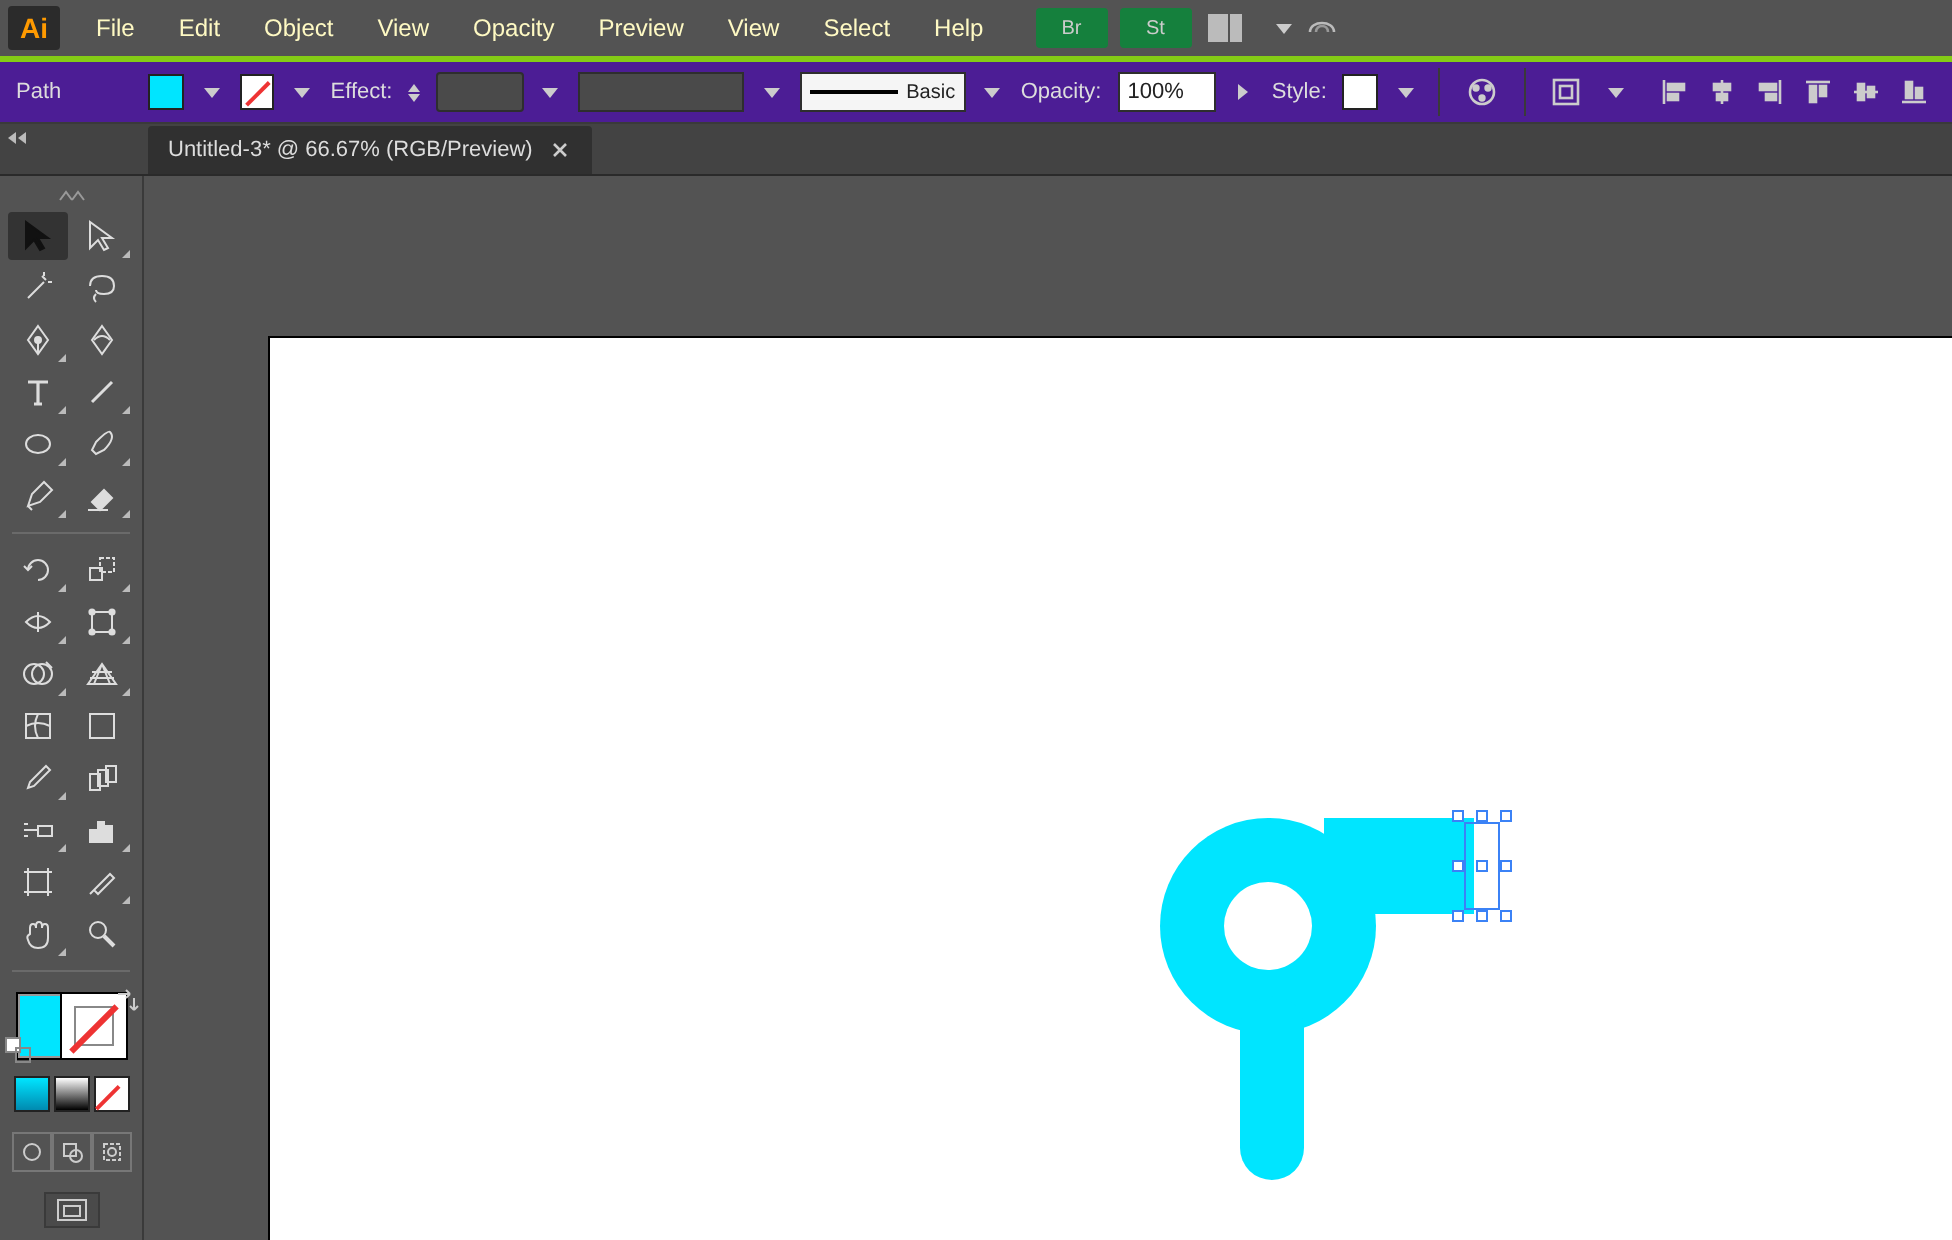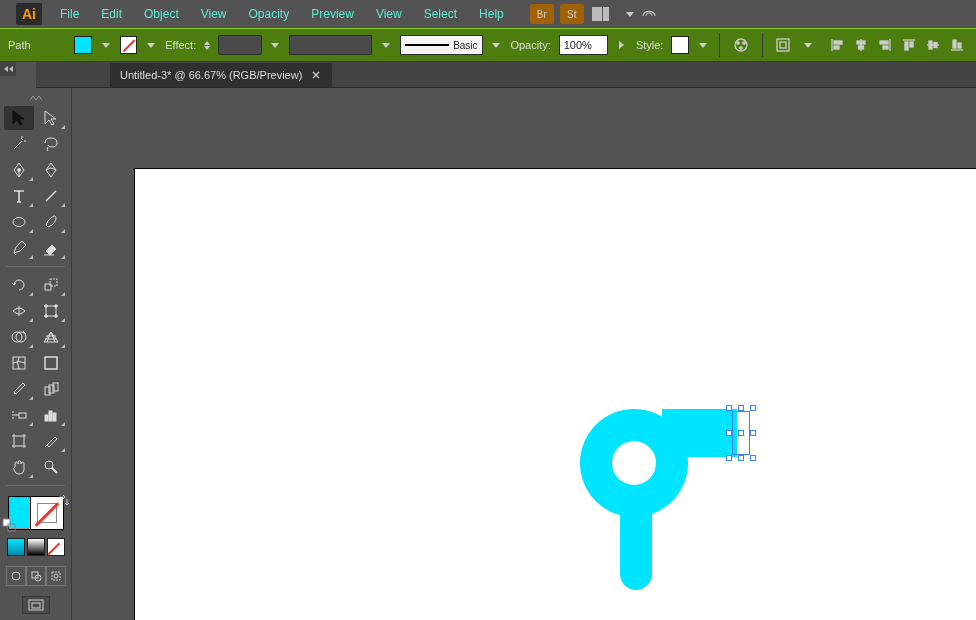--- a/index.html
+++ b/index.html
@@ -1,49 +1,49 @@
 <!DOCTYPE html>
 <html><head>
 <meta charset="utf-8">
 <style>
 * { margin: 0; padding: 0; box-sizing: border-box; font-family: "Segoe UI", Tahoma, sans-serif; user-select: none; }
 html, body { width: 976px; height: 620px; overflow: hidden; background: #535353; color: #e8e8e8; font-size: 12px; }
 
 
-.menu-bar { height: 28px; background: #535353; display: flex; align-items: center; padding: 0 16px; gap: 2px; }
+.menu-bar { height: 28px; background: #535353; display: flex; align-items: center; padding: 0 4px; gap: 2px; }
 .app-logo { width: 26px; height: 22px; background: #2b2b2b; color: #ff9a00; font-weight: bold; font-size: 14px; display:flex; align-items:center; justify-content:center; border-radius:2px; margin-right:6px;}
-.menu-item { padding: 4px 10px; color: #5eead4; cursor: default; }
+.menu-item { padding: 4px 10px; color: #fef9c3; cursor: default; }
 .menu-spacer { width: 10px; }
-.sq-btn { width: 24px; height: 20px; background:#a16207; display:flex; align-items:center; justify-content:center; font-size:10px; color:#ccc; border-radius:2px; margin:16px 2px;}
+.sq-btn { width: 36px; height: 20px; background:#15803d; display:flex; align-items:center; justify-content:center; font-size:10px; color:#ccc; border-radius:2px; margin:16px 2px;}
 .arrange-icon { width: 26px; height: 18px; display:flex; align-items:center; gap:1px; margin:0 4px;}
 .arrange-icon span { width:6px; height:14px; background:#bbb; }
 .arrange-icon span:first-child{ width:10px; }
 
 
-.control-bar { height: 34px; background: #4d7c0f; border-top:1px solid #84cc16; border-bottom:1px solid #3a3a3a; display:flex; align-items:center; padding: 0 8px; gap:8px; font-size:11px;}
+.control-bar { height: 34px; background: #4c1d95; border-top:3px solid #84cc16; border-bottom:1px solid #3a3a3a; display:flex; align-items:center; padding: 0 8px; gap:8px; font-size:11px;}
 .ctrl-label { color:#ddd; }
 .swatch { width:18px; height:18px; border:1px solid #222; }
 .swatch-cyan { background:#00e5ff; }
 .swatch-none { background:#fff; position:relative; }
 .swatch-none::after { content:""; position:absolute; left:0; right:0; top:50%; border-top:2px solid #e33; transform: rotate(-45deg);}
 .dd { width:12px; height:18px; display:flex; align-items:center; justify-content:center;}
 .num-box { width:44px; height:20px; background:#4a4a4a; border:1px solid #2e2e2e; border-radius:2px;}
 .stroke-style { width:84px; height:20px; background:#4a4a4a; border:1px solid #2e2e2e;}
 .brush-box { width:84px; height:20px; border:1px solid #2e2e2e; display:flex; align-items:center; justify-content:center; gap:4px; padding:0 4px; font-size:10px; background:#f5f5f5; color:#222;}
 .brush-box .line{ flex:1; height:2px; background:#000;}
 .opacity-box { width:50px; height:20px; background:#fff; color:#222; border:1px solid #2e2e2e; display:flex; align-items:center; padding:0 4px; font-size:11px;}
 .white-sw{ width:18px;height:18px;background:#fff;border:1px solid #222;}
 .vdiv{width:1px;height:24px;background:#3a3a3a; margin:0 2px;}
 .icon-btn{width:22px;height:22px;display:flex;align-items:center;justify-content:center;border-radius:2px;}
 .icon-btn svg{width:16px;height:16px;stroke:#ccc;fill:none;stroke-width:1.3;}
 .align-set{display:flex; gap:2px; margin-left:4px;}
 .align-set .icon-btn svg{stroke:#ccc;}
 
 
-.tab-strip{height:26px; background:#434343; display:flex; align-items:flex-end; padding-left:74px; border-bottom:1px solid #2a2a2a;margin-left:36px;}
+.tab-strip{height:26px; background:#434343; display:flex; align-items:flex-end; padding-left:74px; border-bottom:1px solid #2a2a2a;}
 .tab-pull{ position:absolute; left:0; top:62px; width:16px; height:14px; background:#434343; display:flex; align-items:center; justify-content:center;}
 .tab{ height:24px; background:#303030; display:flex; align-items:center; padding:0 10px; gap:8px; font-size:11px; color:#ddd; border-top-left-radius:2px;border-top-right-radius:2px;}
 .tab .close{width:12px;height:12px;display:flex;align-items:center;justify-content:center;}
 
 
 .workspace{ position:absolute; left:0; top:88px; right:0; bottom:0; display:flex;}
 
 
 .tools{ width:72px; background:#535353; border-right:1px solid #3a3a3a; padding:6px 4px; display:flex; flex-direction:column; gap:2px;}
 .tool-chev{height:10px; display:flex; justify-content:center; margin-bottom:2px;}

